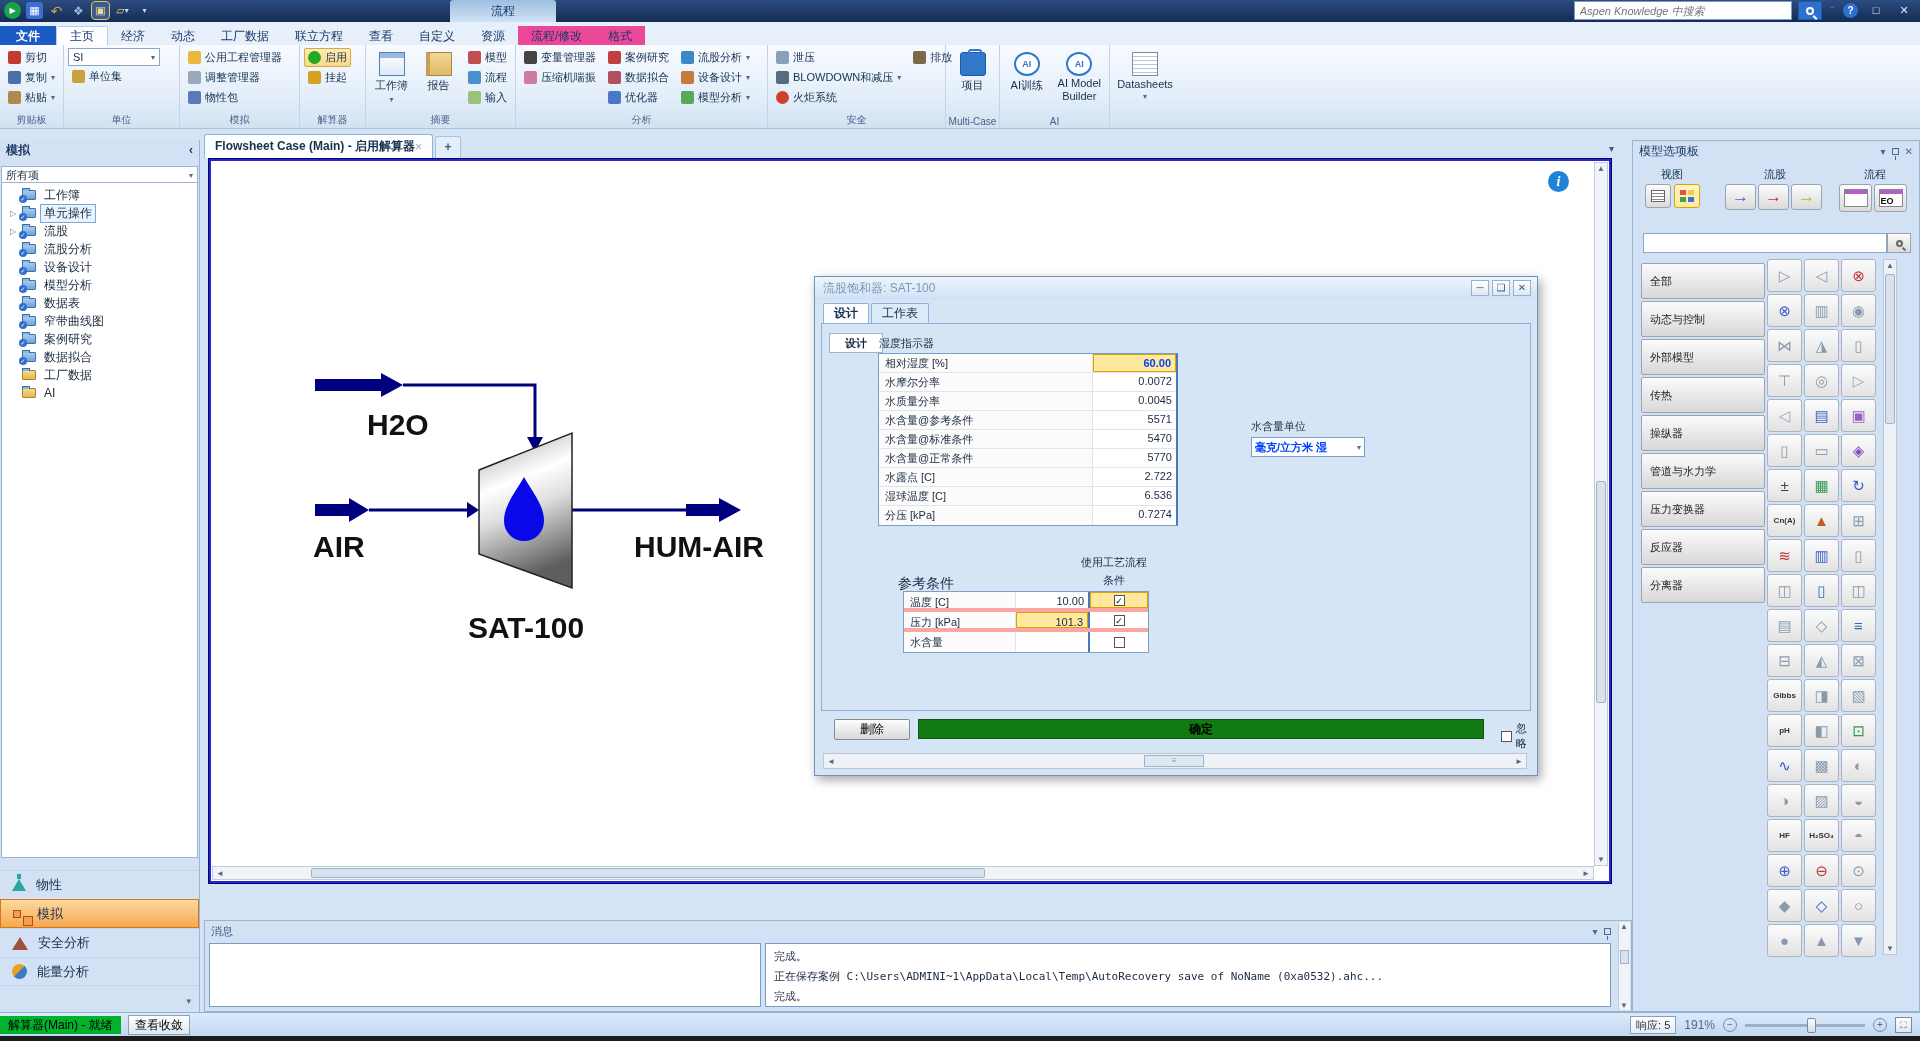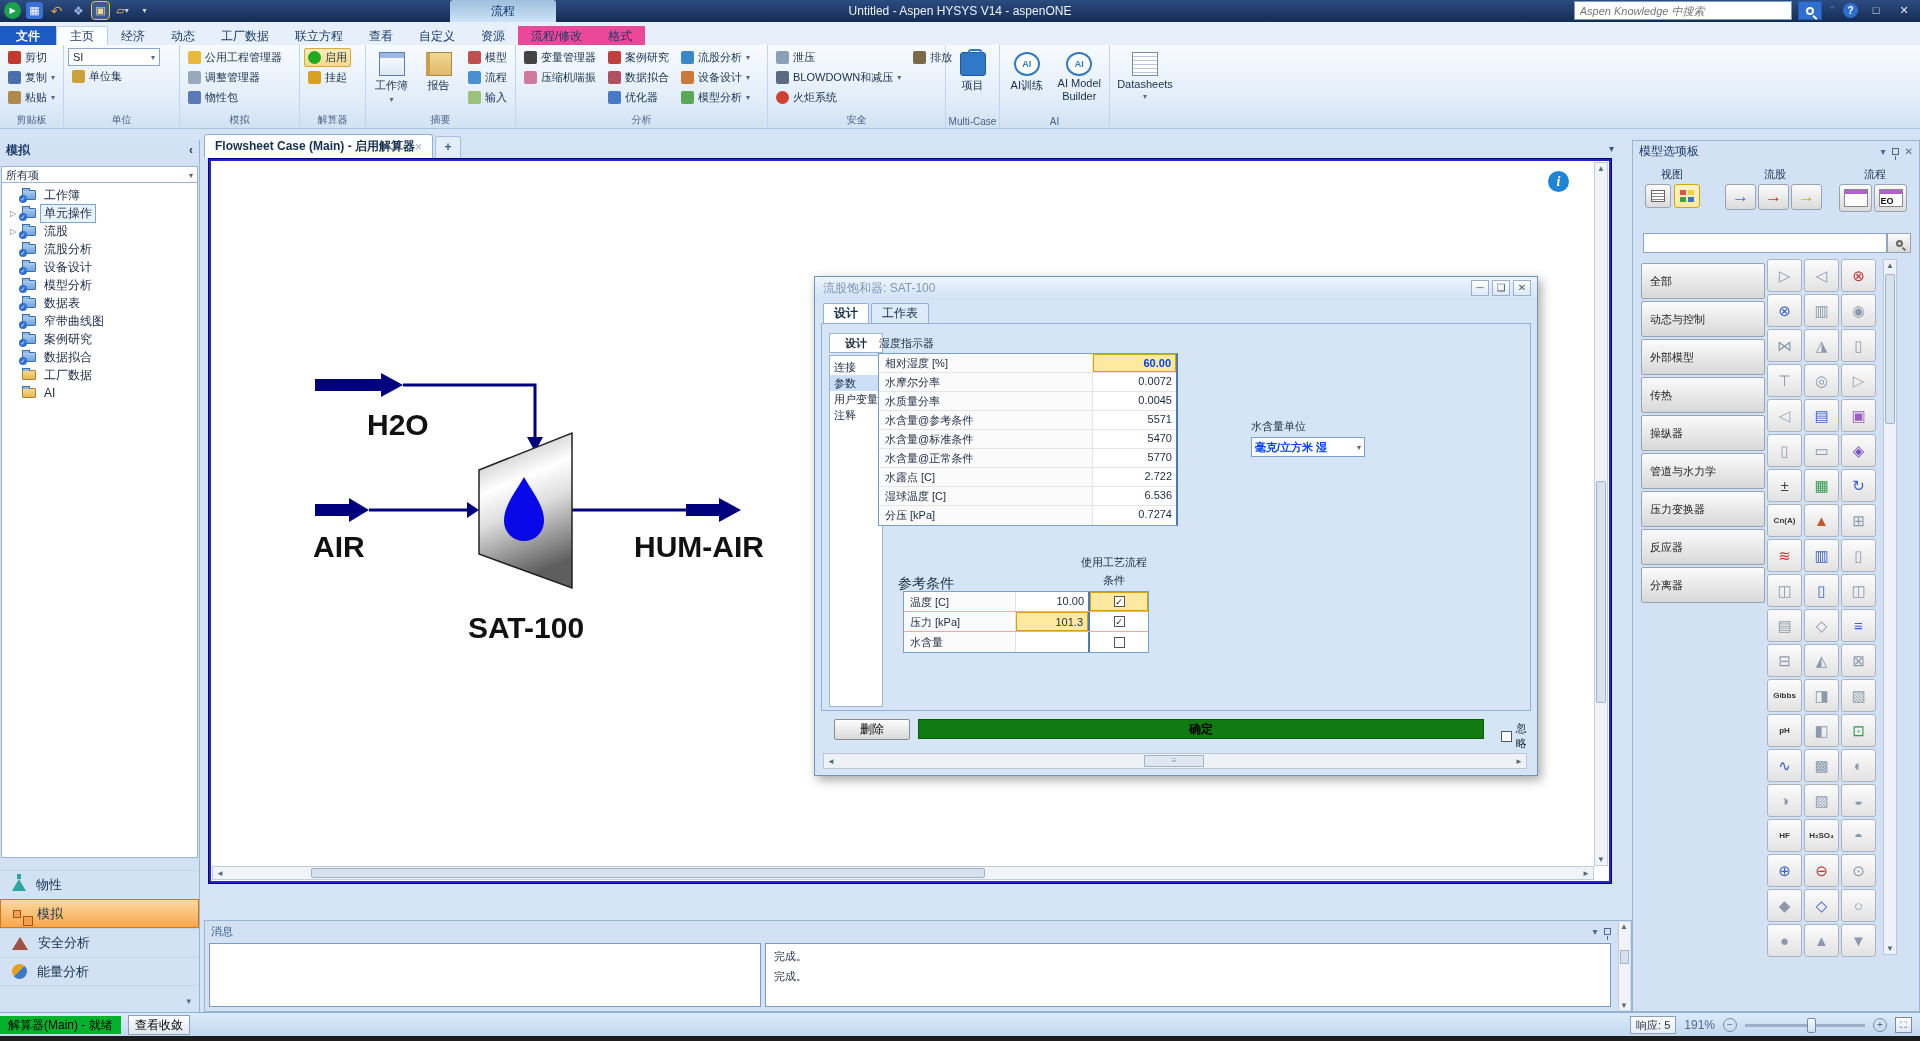--- a/index.html
+++ b/index.html
@@ -113,21 +113,21 @@
   .ilabel{width:214px;background:#fbfbfb;border-right:1px solid #e4e4e4;padding:2px 0 0 6px;font-size:11px}
   .ival{flex:1;text-align:right;padding:2px 4px 12px 0;font-size:11px}
   .irow.hl .ival{background:#ffe9a0;border:1px solid #d8a400;color:#0040ff;font-weight:bold}
   #unit-label{position:absolute;left:436px;top:142px;font-size:11px}
   #unit-dd{position:absolute;left:436px;top:160px;width:114px;height:20px;background:#fff;border:1px solid #7aa0c8;display:flex;align-items:center;justify-content:space-between;padding:0 3px}
   #unit-dd .val{color:#0040ff;font-weight:bold;font-size:11px}
   #ref-label{position:absolute;left:83px;top:298px;font-size:14px}
   #use-hd1{position:absolute;left:244px;top:278px;width:110px;text-align:center;font-size:11px}
   #use-hd2{position:absolute;left:244px;top:296px;width:110px;text-align:center;font-size:11px}
   #ref-table{position:absolute;left:88px;top:314px;width:246px;border:1px solid #7aa0c8;background:#fff}
-  .rrow{display:flex;height:20px;border-bottom:1px solid #fca5a5}
+  .rrow{display:flex;height:20px;border-bottom:4px solid #fca5a5}
   .rrow:last-child{border-bottom:none}
   .rlabel{width:112px;background:#fbfbfb;border-right:1px solid #e4e4e4;padding:3px 0 0 6px;font-size:11px}
   .rval{width:72px;text-align:right;padding:3px 4px 0 0;font-size:11px}
   .rrow.vhl .rval{background:#ffe9a0;border:1px solid #d8a400}
   .rcb{flex:1;border-left:2px solid #4a78b8;display:flex;align-items:center;justify-content:center}
   .rrow.chl .rcb{background:#ffe9a0;box-shadow:inset 0 0 0 1px #d8a400}
   .cb{width:11px;height:11px;border:1px solid #555;background:#fff;font-size:9px;line-height:10px;text-align:center;color:#111}
   .cb.on::after{content:"✓"}
   #dlg-del{position:absolute;left:19px;top:442px;width:76px;height:21px;background:linear-gradient(#fdfdfd,#d9d9d9);border:1px solid #8a8a8a;border-radius:2px;font-size:12px;font-family:"Liberation Sans",sans-serif}
   #dlg-ok{position:absolute;left:103px;top:442px;width:566px;height:20px;background:#127a12;border:1px solid #0a5c0a;text-align:center;line-height:19px;font-weight:bold;color:#000}
@@ -201,21 +201,20 @@
     <div id="qat">
       <span class="qicon" style="background:#18a24a;border-radius:50%;font-size:8px">▶</span>
       <span class="qicon" style="background:#3a6fd8">▦</span>
       <span class="qicon" style="color:#e8a24a;font-size:14px">↶</span>
       <span class="qicon" style="color:#9ab6e0;font-size:12px">❖</span>
       <span class="qicon hl" style="color:#f0d890">▣</span>
       <span class="qicon" style="color:#e8c060">▱<span class="caret" style="color:#cdd8e8">▾</span></span>
       <span class="qicon" style="font-size:8px;color:#cdd8e8">▾</span>
     </div>
     <div id="ctx-tab-header">流程</div>
-    <div id="title-text">Untitled - Aspen HYSYS V14 - aspenONE</div>
     <div id="win-controls">
       <span class="wbtn">─</span>
       <span class="wbtn">□</span>
       <span class="wbtn">✕</span>
     </div>
   </div>
 
   <div id="tabrow">
     <span>
       
@@ -575,27 +574,20 @@
       <span class="dlg-ctl">❏</span>
       <span class="dlg-ctl">✕</span>
     </div>
     <div id="dlg-tabs">
 
     <span class="dtab active">设计</span>
         <span class="dtab">工作表</span>
       </div>
     <div id="dlg-frame"></div>
     <div id="dlg-navhead">设计</div>
-    <div id="dlg-nav">
-
-    <div class="dnav">连接</div>
-        <div class="dnav sel">参数</div>
-        <div class="dnav">用户变量</div>
-        <div class="dnav">注释</div>
-      </div>
     <div id="ind-title">湿度指示器</div>
     <div id="ind-table">
 
         <div class="irow hl">
           <span class="ilabel">相对湿度 [%]</span>
           <span class="ival">60.00</span>
         </div>
 
         <div class="irow">
           <span class="ilabel">水摩尔分率</span>
@@ -819,20 +811,21 @@
       <span class="hdr-icons">
         <span>▾</span>
         <span class="pin-ico"></span>
         <span>✕</span>
       </span>
     </div>
     <div id="msg-left"></div>
     <div id="msg-right">
 
     <div>完成。</div>
+        <div>正在保存案例 C:\Users\ADMINI~1\AppData\Local\Temp\AutoRecovery save of NoName (0xa0532).ahc...</div>
         <div>完成。</div>
       </div>
     <div id="msg-vscroll">
       <span class="sb-arrow" style="top:0;left:0;width:10px">▲</span>
       <div id="msg-vthumb"></div>
       <span class="sb-arrow" style="bottom:0;left:0;width:10px">▼</span>
     </div>
   </div>
 
   <div id="statusbar">

